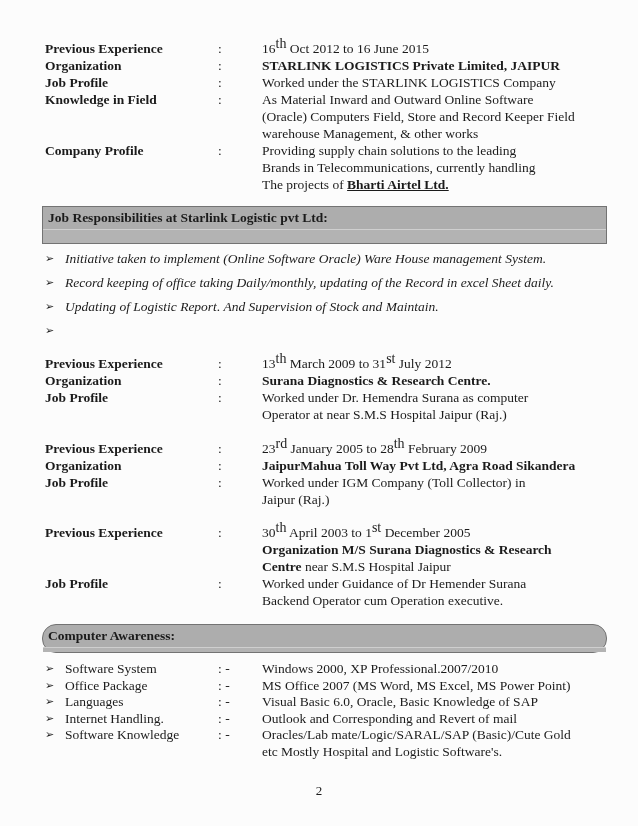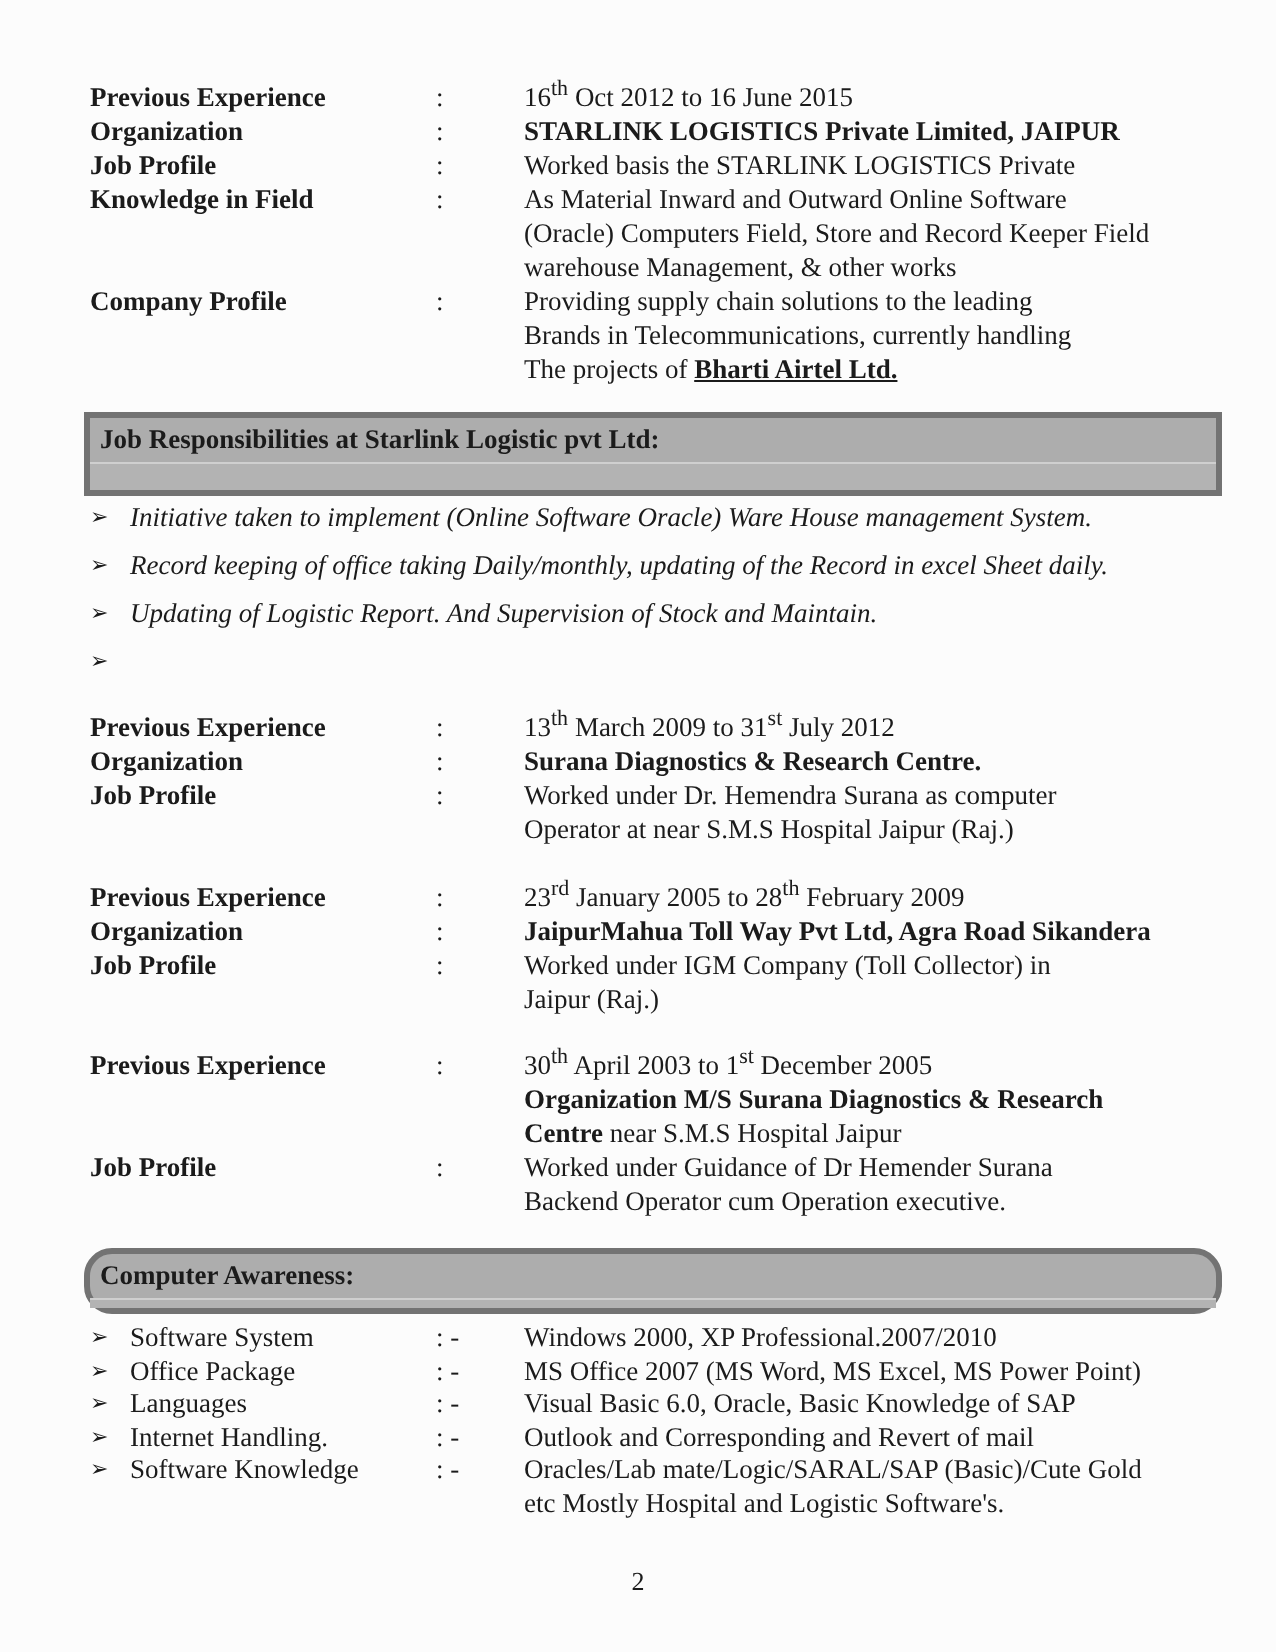--- a/index.html
+++ b/index.html
@@ -9,23 +9,23 @@
     font-family:"Liberation Serif","DejaVu Serif",serif;
     font-size:13.5px;line-height:17px;color:#1b1b1b;
   }
   .abs{position:absolute;}
   
   .frow{display:grid;grid-template-columns:173px 44px 1fr;align-items:start;}
   .flabel{font-weight:bold;}
   .fcolon{text-align:left;}
   .fvalue{}
   .fvalue u{text-decoration:underline;}
-  sup{font-size:11px;line-height:0;vertical-align:super;}
+  sup{font-size:14px;line-height:0;vertical-align:super;}
   
-  .bar{border:3px solid #737373;background:#adadad;width:563px;}
+  .bar{border:1px solid #737373;background:#adadad;width:563px;}
   .bar-title{font-weight:bold;padding:2px 5px 3px 5px;}
   .bar-strip{border-top:1px solid #cfcfcf;background:#b3b3b3;}
   .strip-tall{height:13px;}
   .strip-short{height:4px;}
   
   .resp-item{display:flex;margin-bottom:7px;font-style:italic;}
   .arrow{width:20px;flex:0 0 20px;font-family:"DejaVu Sans",sans-serif;font-style:normal;font-size:11px;line-height:17px;color:#1b1b1b;}
   
   .comp{line-height:16.5px;}
   .comp-row{display:grid;grid-template-columns:20px 153px 44px 1fr;align-items:start;}
@@ -44,21 +44,21 @@
         <div class="fvalue">16<sup>th</sup> Oct 2012 to 16 June 2015</div>
       </div>
       <div class="frow">
         <div class="flabel">Organization</div>
         <div class="fcolon">:</div>
         <div class="fvalue"><b>STARLINK LOGISTICS Private Limited, JAIPUR</b></div>
       </div>
       <div class="frow">
         <div class="flabel">Job Profile</div>
         <div class="fcolon">:</div>
-        <div class="fvalue">Worked basis the STARLINK LOGISTICS Private</div>
+        <div class="fvalue">Worked under the STARLINK LOGISTICS Company</div>
       </div>
       <div class="frow">
         <div class="flabel">Knowledge in Field</div>
         <div class="fcolon">:</div>
         <div class="fvalue">As Material Inward and Outward Online Software<br>(Oracle) Computers Field, Store and Record Keeper Field<br>warehouse Management, &amp; other works</div>
       </div>
       <div class="frow">
         <div class="flabel">Company Profile</div>
         <div class="fcolon">:</div>
         <div class="fvalue">Providing supply chain solutions to the leading<br>Brands in Telecommunications, currently handling<br>The projects of <b><u>Bharti Airtel Ltd.</u></b></div>

